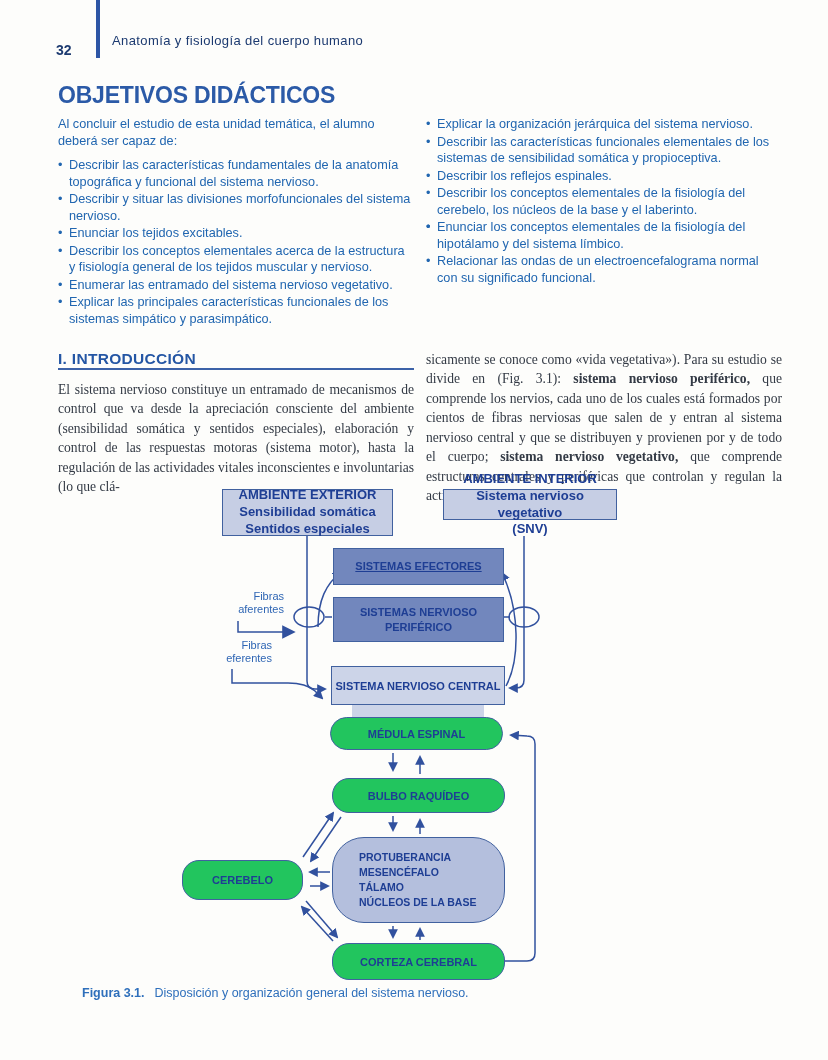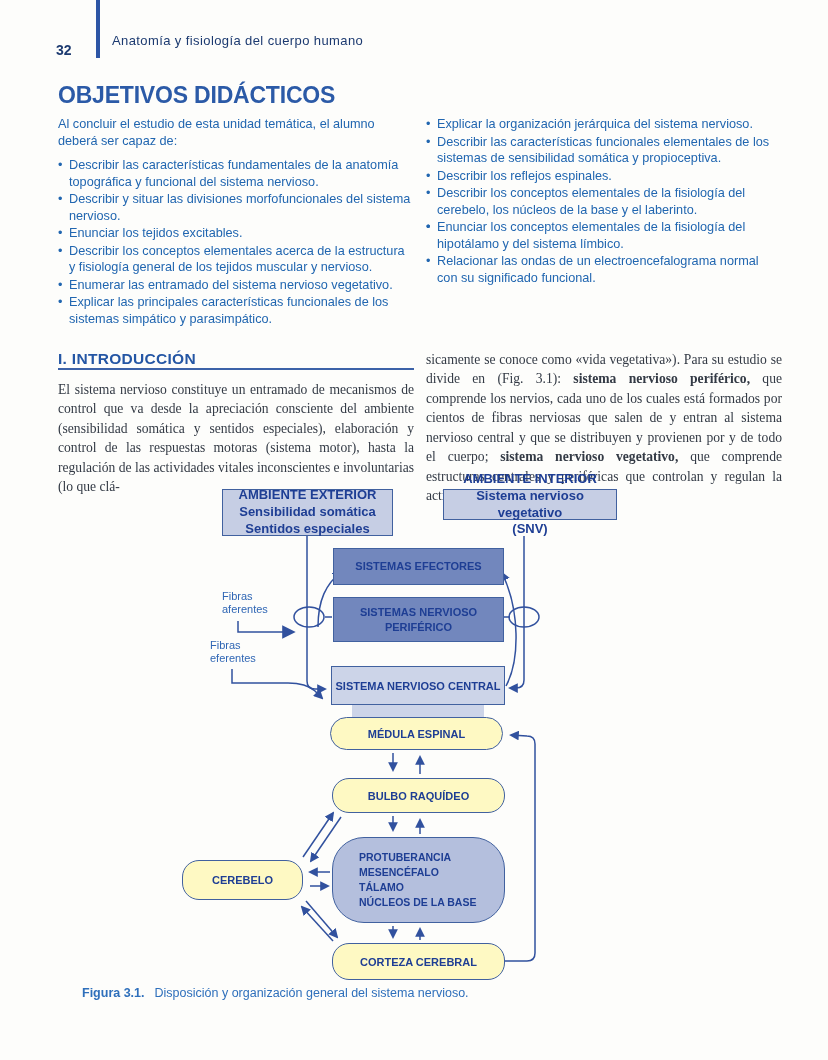--- a/index.html
+++ b/index.html
@@ -37,25 +37,25 @@
   .serif-col .bold { font-weight:bold; }
 
   
   .diagram-svg { position:absolute; left:0; top:0; width:828px; height:1060px; pointer-events:none; }
   .node { position:absolute; display:flex; align-items:center; justify-content:center;
     text-align:center; white-space:pre-line; font-weight:bold; color:#1e3e94;
     border:1.5px solid #41619f; box-sizing:border-box; }
   .node.light  { background:#c6cee4; font-size:13px; line-height:1.3;text-align:center; }
   .node.medium { background:#7287bd; font-size:11px;  line-height:1.3; }
   .node.pale   { background:#ccd4e8; font-size:11px; }
-  .node.pill   { background:#fef9c3; border-radius:17px; font-size:11px; }
+  .node.pill   { background:#22c55e; border-radius:17px; font-size:11px; }
   .node.bigpill{ background:#b4bfdd; border-radius:32px; font-size:10.5px; line-height:1.45;
     justify-content:flex-start; text-align:left; padding-left:26px; }
   .fiber-label { position:absolute; color:#2f66b4; font-size:11px; line-height:1.2;
-    text-align:left; white-space:pre-line; }
+    text-align:right; white-space:pre-line; }
 
   .figure-caption { position:absolute; left:58px; top:986px; font-size:12.5px; color:#2e6fbb; }
   .figure-caption .cap-label { font-weight:bold; margin-right:10px;padding-left:24px; }
 </style>
 </head>
 <body>
 
 <div class="page">
 
   <div class="header-rule"></div>
@@ -148,21 +148,21 @@
       <ellipse cx="524" cy="617" rx="15" ry="10"></ellipse>
     </g>
   </svg>
 
   <div class="node light" style="left:222px; top:489px; width:171px; height:47px;">AMBIENTE EXTERIOR
 Sensibilidad somática
 Sentidos especiales</div>
   <div class="node light" style="left:443px; top:489px; width:174px; height:31px;">AMBIENTE INTERIOR
 Sistema nervioso vegetativo
 (SNV)</div>
-  <div class="node medium" style="left:333px; top:548px; width:171px; height:37px;">SISTEMAS EFECTORES</div>
+  <div class="node medium" style="left:333px; top:548px; width:171px; height:37px;text-decoration:underline;">SISTEMAS EFECTORES</div>
   <div class="node pale" style="left:331px; top:666px; width:174px; height:39px;">SISTEMA NERVIOSO CENTRAL</div>
   <div class="node medium" style="left:333px; top:597px; width:171px; height:45px;">SISTEMAS NERVIOSO
 PERIFÉRICO</div>
   <div class="node pill" style="left:330px; top:717px; width:173px; height:33px;">MÉDULA ESPINAL</div>
   <div class="node pill" style="left:332px; top:778px; width:173px; height:35px;">BULBO RAQUÍDEO</div>
   <div class="node bigpill" style="left:332px; top:837px; width:173px; height:86px;">PROTUBERANCIA
 MESENCÉFALO
 TÁLAMO
 NÚCLEOS DE LA BASE</div>
   <div class="node pill" style="left:182px; top:860px; width:121px; height:40px;">CEREBELO</div>

